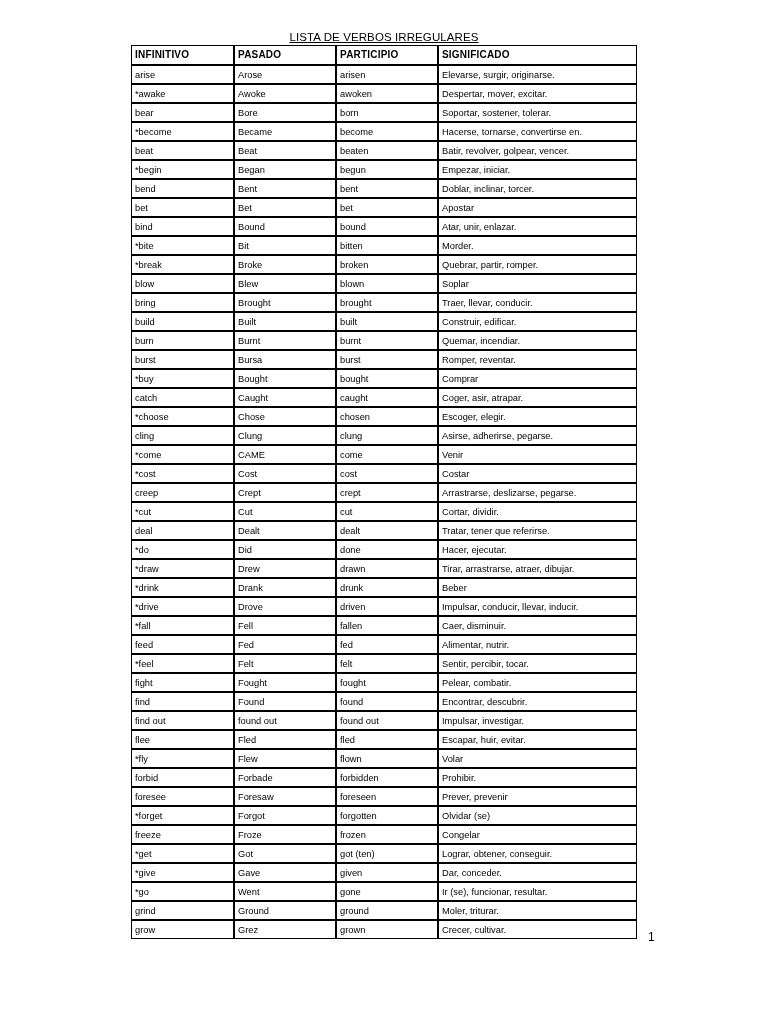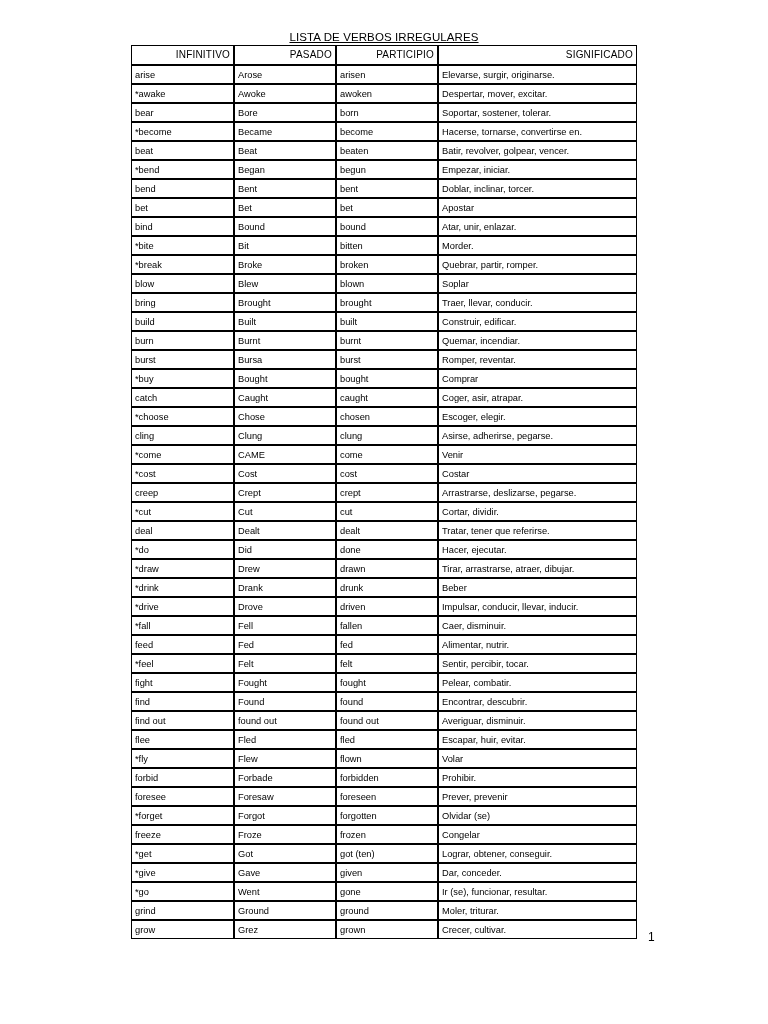--- a/index.html
+++ b/index.html
@@ -54,22 +54,22 @@
     padding: 1px 3px 1px 3px;
     font-size: 9.3px;
     line-height: 12px;
     height: 15px;
     vertical-align: middle;
     white-space: nowrap;
     overflow: hidden;
     background: #ffffff;
   }
   .verb-table tr.header-row td {
-    font-weight: normal;
-    text-align: right;
+    font-weight: bold;
+    text-align: left;
     font-size: 10px;
     letter-spacing: 0.2px;
     height: 16px;
   }
   
   .col-inf  { width: 103px; }
   .col-pas  { width: 102px; }
   .col-par  { width: 102px; }
   .col-sig  { width: 199px; }
 
@@ -132,21 +132,21 @@
           <td>become</td>
           <td>Hacerse, tornarse, convertirse en.</td>
         </tr>
         <tr>
           <td>beat</td>
           <td>Beat</td>
           <td>beaten</td>
           <td>Batir, revolver, golpear, vencer.</td>
         </tr>
         <tr>
-          <td>*bend</td>
+          <td>*begin</td>
           <td>Began</td>
           <td>begun</td>
           <td>Empezar, iniciar.</td>
         </tr>
         <tr>
           <td>bend</td>
           <td>Bent</td>
           <td>bent</td>
           <td>Doblar, inclinar, torcer.</td>
         </tr>
@@ -309,21 +309,21 @@
         <tr>
           <td>find</td>
           <td>Found</td>
           <td>found</td>
           <td>Encontrar, descubrir.</td>
         </tr>
         <tr>
           <td>find out</td>
           <td>found out</td>
           <td>found out</td>
-          <td>Averiguar, disminuir.</td>
+          <td>Impulsar, investigar.</td>
         </tr>
         <tr>
           <td>flee</td>
           <td>Fled</td>
           <td>fled</td>
           <td>Escapar, huir, evitar.</td>
         </tr>
         <tr>
           <td>*fly</td>
           <td>Flew</td>

